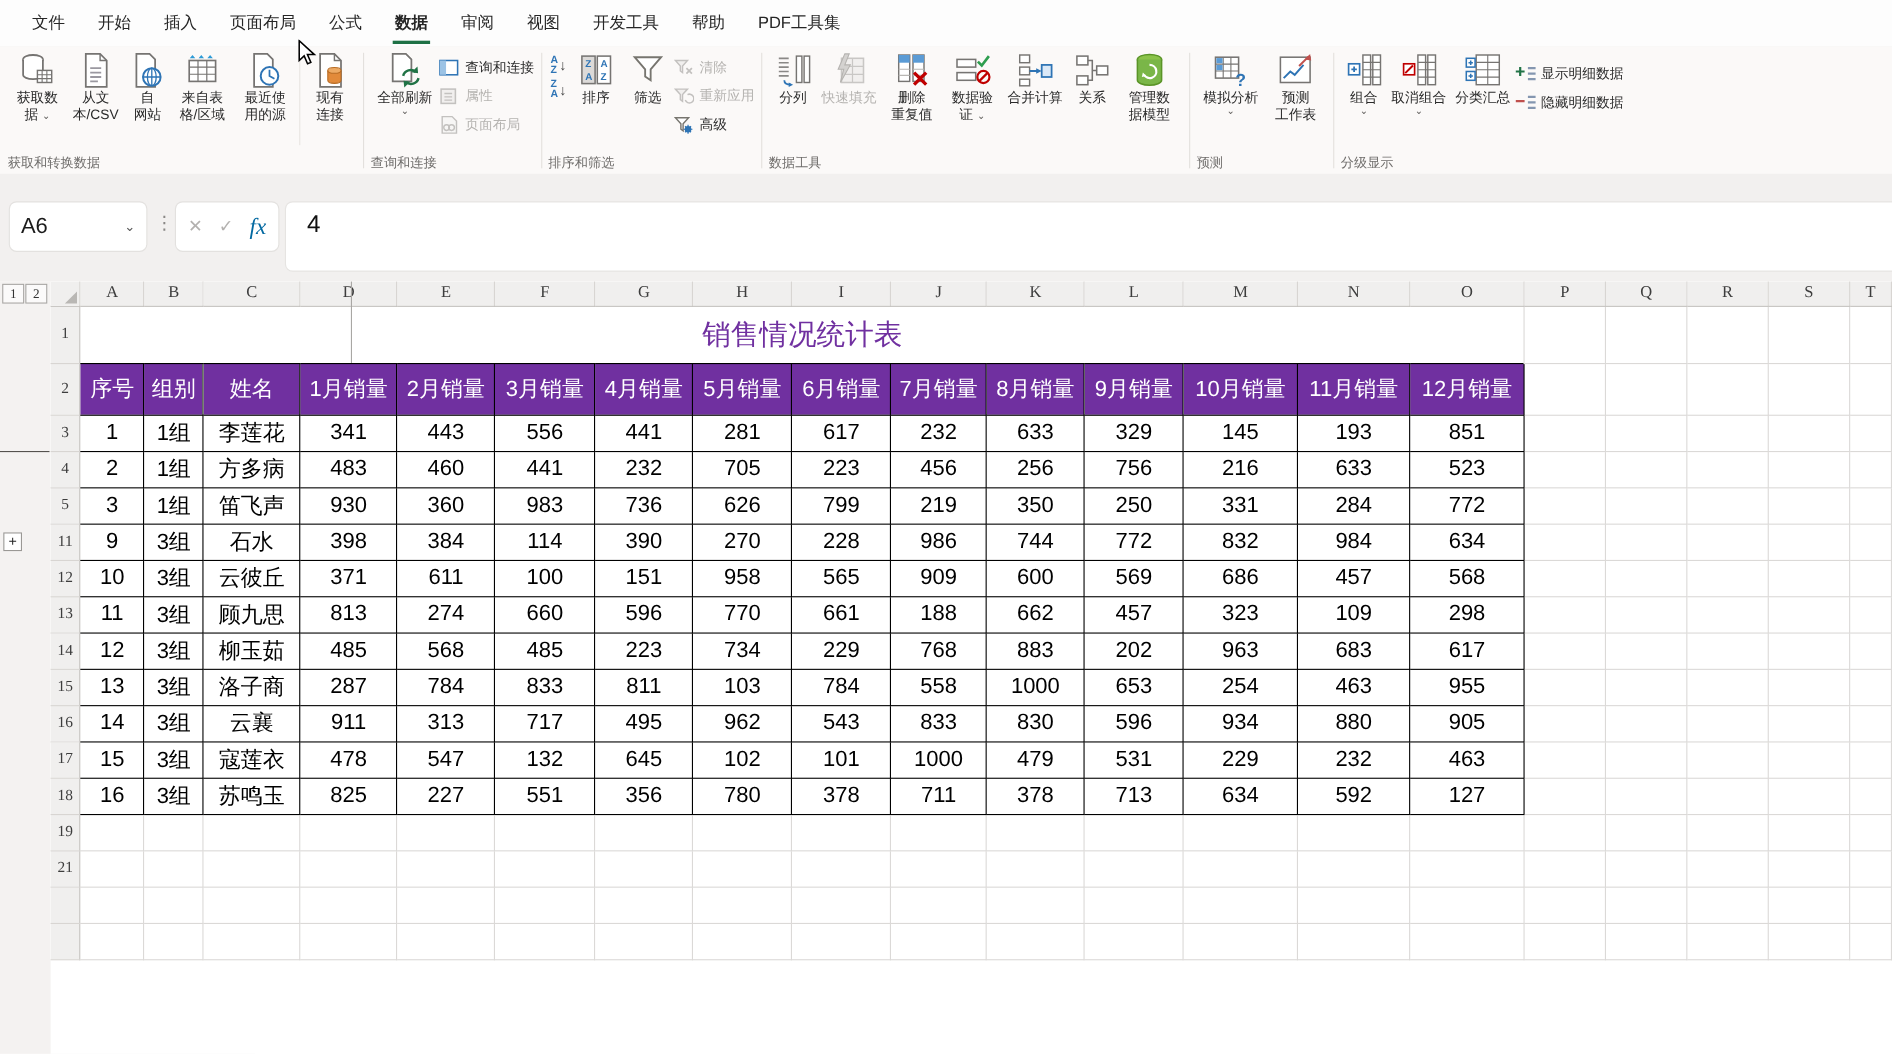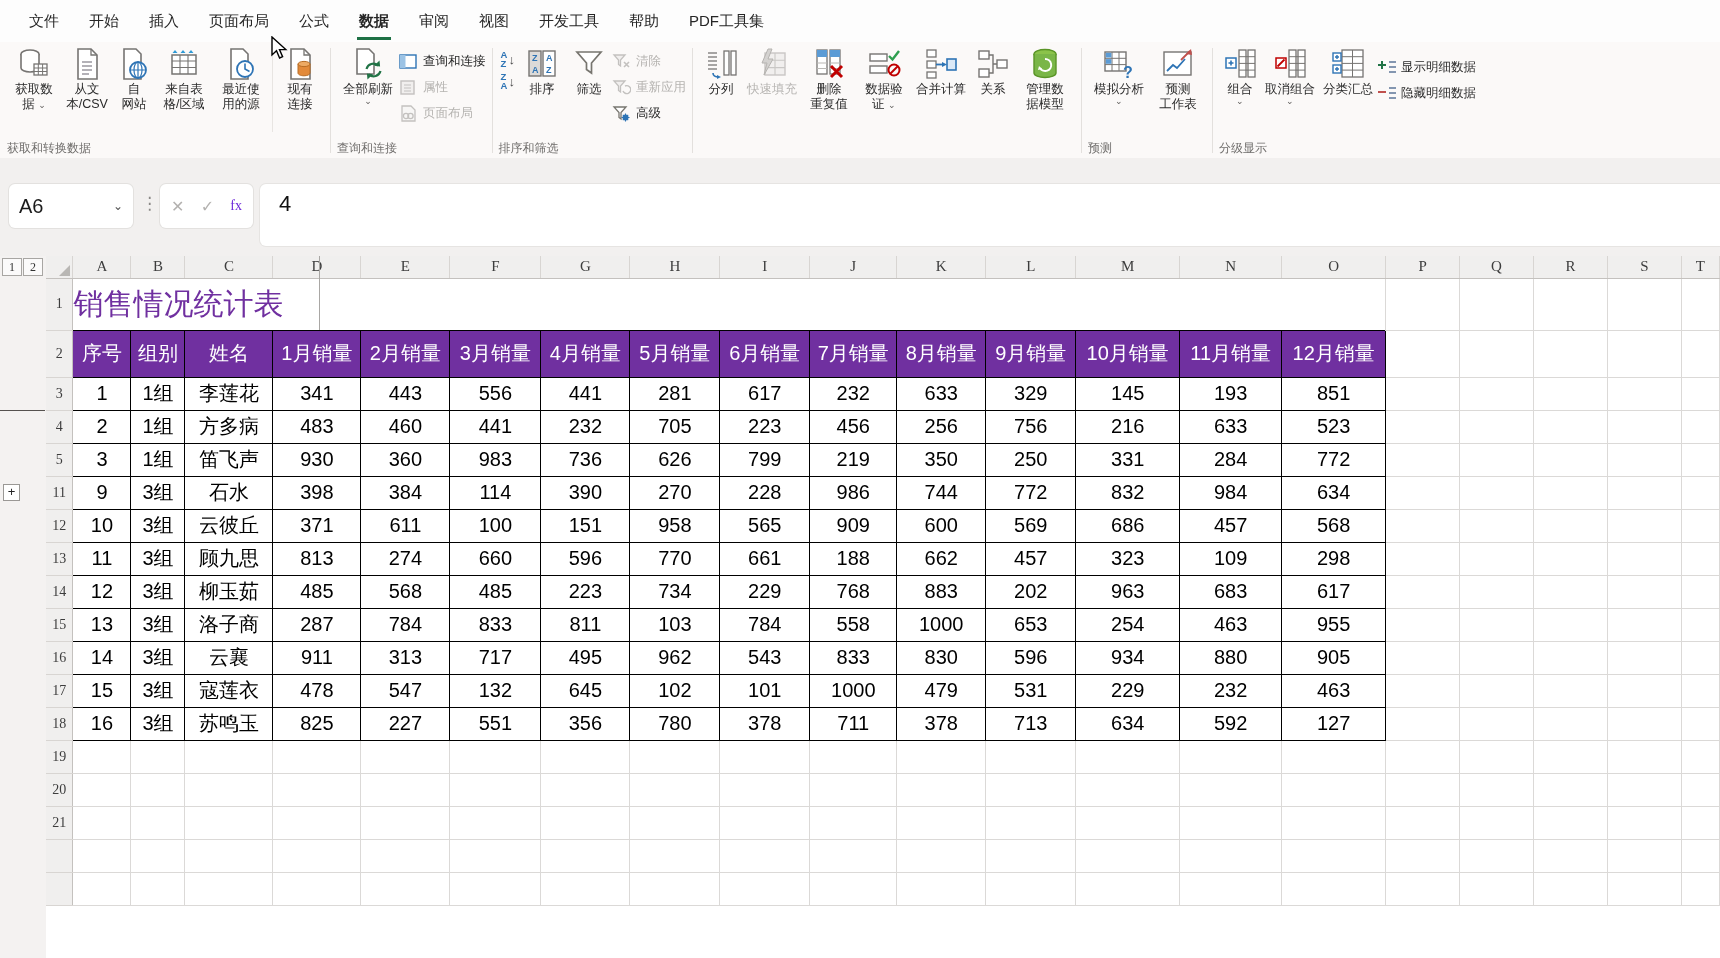--- a/index.html
+++ b/index.html
@@ -36,21 +36,21 @@
   .fbar { position:absolute; left:0; top:158px; width:1720px; height:98px; background:#f2f0ef; }
   .namebox { position:absolute; left:9px; top:26px; width:124px; height:44px; background:#fff;
     border-radius:6px; box-shadow:0 0 0 1px #e3e1df; display:flex; align-items:center;
     padding:0 10px; font-size:20px; color:#1b1b1b; }
   .nbchev { margin-left:auto; font-size:12px; color:#555; }
   .fdots { position:absolute; left:141px; top:35px; color:#8a8886; font-size:17px; }
   .fxbox { position:absolute; left:160px; top:26px; width:93px; height:44px; background:#fff;
     border-radius:6px; box-shadow:0 0 0 1px #e3e1df; display:flex; align-items:center;
     justify-content:space-between; padding:0 11px; }
   .fxx,.fxk { color:#b3b1af; font-size:16px; }
-  .fxfx { font-family:"Liberation Serif","DejaVu Serif",serif; font-size:14px; color:#6d28d9; }
+  .fxfx { font-family:"Liberation Serif","DejaVu Serif",serif; font-style:italic; font-size:21px; color:#0369a1; }
   .finput { position:absolute; left:260px; top:26px; width:1460px; height:62px; background:#fff;
     border-top-left-radius:6px; border-bottom-left-radius:6px; box-shadow:0 0 0 1px #e6e4e2;
     font-size:22px; color:#111; padding:7px 0 0 19px; }
   
   .sheet { position:absolute; left:0; top:256px; width:1720px; height:702px; background:#fff; display:flex; }
   .ogutter { width:46px; height:100%; background:#f4f2f1; position:relative; flex:none; }
   .lvlbox { position:absolute; top:2px; width:20px; height:18px; background:#fbfafa; border:1px solid #a8a6a3;
     font-family:"Liberation Serif","DejaVu Serif",serif; font-size:12px; color:#333;
     display:flex; align-items:center; justify-content:center; }
   .oline { position:absolute; left:0; top:154px; width:45px; border-top:1.5px solid #55524f; }
@@ -59,21 +59,21 @@
   #grid { border-collapse:collapse; table-layout:fixed; }
   #grid td, #grid th { padding:0; overflow:hidden; white-space:nowrap; }
   .hrow th { height:22px; background:#f0efee; border-right:1px solid #d8d5d2; border-bottom:1px solid #c4c1be;
     font-family:"Liberation Serif","DejaVu Serif",serif; font-weight:400; font-size:15px; color:#3d3d3d; }
   .corner { position:relative; }
   .satri { position:absolute; right:2px; bottom:2px; width:0; height:0;
     border-left:11px solid transparent; border-bottom:11px solid #b9b7b4; }
   .rh { background:#f0efee; border-right:1px solid #c4c1be; border-bottom:1px solid #d8d5d2;
     font-family:"Liberation Serif","DejaVu Serif",serif; font-weight:400; font-size:14px; color:#3d3d3d; text-align:center; }
   .c { border-right:1px solid #dbd9d7; border-bottom:1px solid #dbd9d7; background:#fff; }
-  .title { background:#fff; color:#7030A0; font-size:30px; font-weight:500; 
+  .title { background:#fff; color:#7030A0; font-size:26px; font-weight:500; text-align:center;
     border-right:1px solid #dbd9d7; }
   .th2 { background:#7030A0; color:#fff; font-size:20px; text-align:center; border:1.5px solid #000; }
   .td1 { background:#fff; color:#000; font-size:20px; text-align:center; border:1.5px solid #000; }
   .pbreak { position:absolute; left:273px; top:0; width:1px; height:74px; background:#a9a7a4; z-index:3; }
   .cursor { position:absolute; left:270px; top:36px; z-index:99; }
 </style>
 </head>
 <body>
 
 <div class="menubar">
@@ -378,20 +378,21 @@
               <ellipse cx="17" cy="7" rx="11" ry="4.5" fill="#8bc34a" stroke="#5a9427" stroke-width="1.4"></ellipse>
               <path d="M6 7v19c0 2.5 4.9 4.5 11 4.5s11-2 11-4.5V7" fill="#7ab648" stroke="#5a9427" stroke-width="1.4"></path>
               <path d="M17 12a6 6 0 1 1-5 9" fill="none" stroke="#fff" stroke-width="2"></path>
               <path d="M10 23l1-4 3 3z" fill="#fff"></path>
             </svg>
         </span>
         <span><span class="lbl">管理数
 据模型</span></span>
       </div>
     </div>
+    <div class="rlabel">数据工具</div>
   </div>
 
   <div class="rsep"></div>
 
   <div class="rgroup">
     <div class="rbtns">
       <div class="bb" style="width:62px">
         <span class="ic">
           <svg width="34" height="34" viewBox="0 0 34 34">
               <rect x="3" y="5" width="21" height="19" fill="#fff" stroke="#767472" stroke-width="1.4"></rect>
@@ -865,43 +866,20 @@
             <td class="c"></td>
             <td class="c"></td>
             <td class="c"></td>
             <td class="c"></td>
             <td class="c"></td>
             <td class="c"></td>
             <td class="c"></td>
             <td class="c"></td>
           </tr>
           <tr style="height:33px">
-            <th class="rh">20</th>
-            <td class="c"></td>
-            <td class="c"></td>
-            <td class="c"></td>
-            <td class="c"></td>
-            <td class="c"></td>
-            <td class="c"></td>
-            <td class="c"></td>
-            <td class="c"></td>
-            <td class="c"></td>
-            <td class="c"></td>
-            <td class="c"></td>
-            <td class="c"></td>
-            <td class="c"></td>
-            <td class="c"></td>
-            <td class="c"></td>
-            <td class="c"></td>
-            <td class="c"></td>
-            <td class="c"></td>
-            <td class="c"></td>
-            <td class="c"></td>
-          </tr>
-          <tr style="height:33px">
             <th class="rh">21</th>
             <td class="c"></td>
             <td class="c"></td>
             <td class="c"></td>
             <td class="c"></td>
             <td class="c"></td>
             <td class="c"></td>
             <td class="c"></td>
             <td class="c"></td>
             <td class="c"></td>

